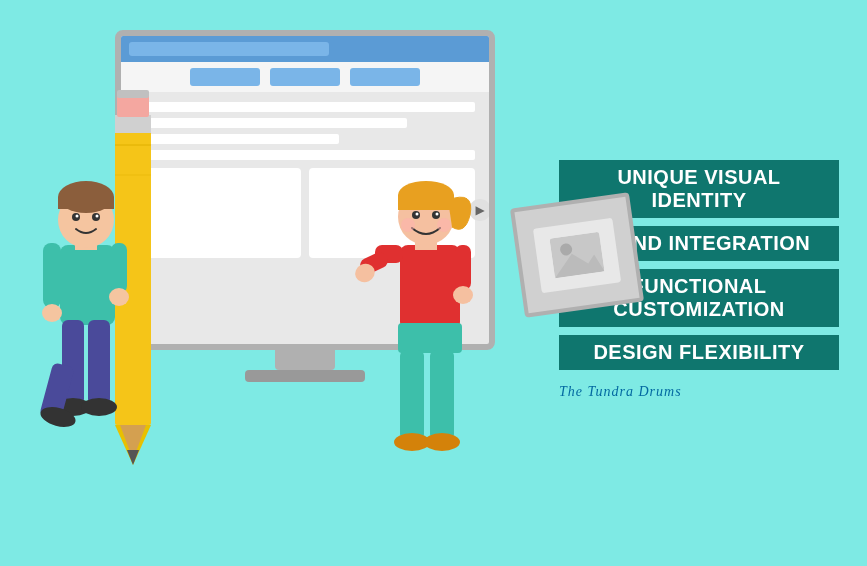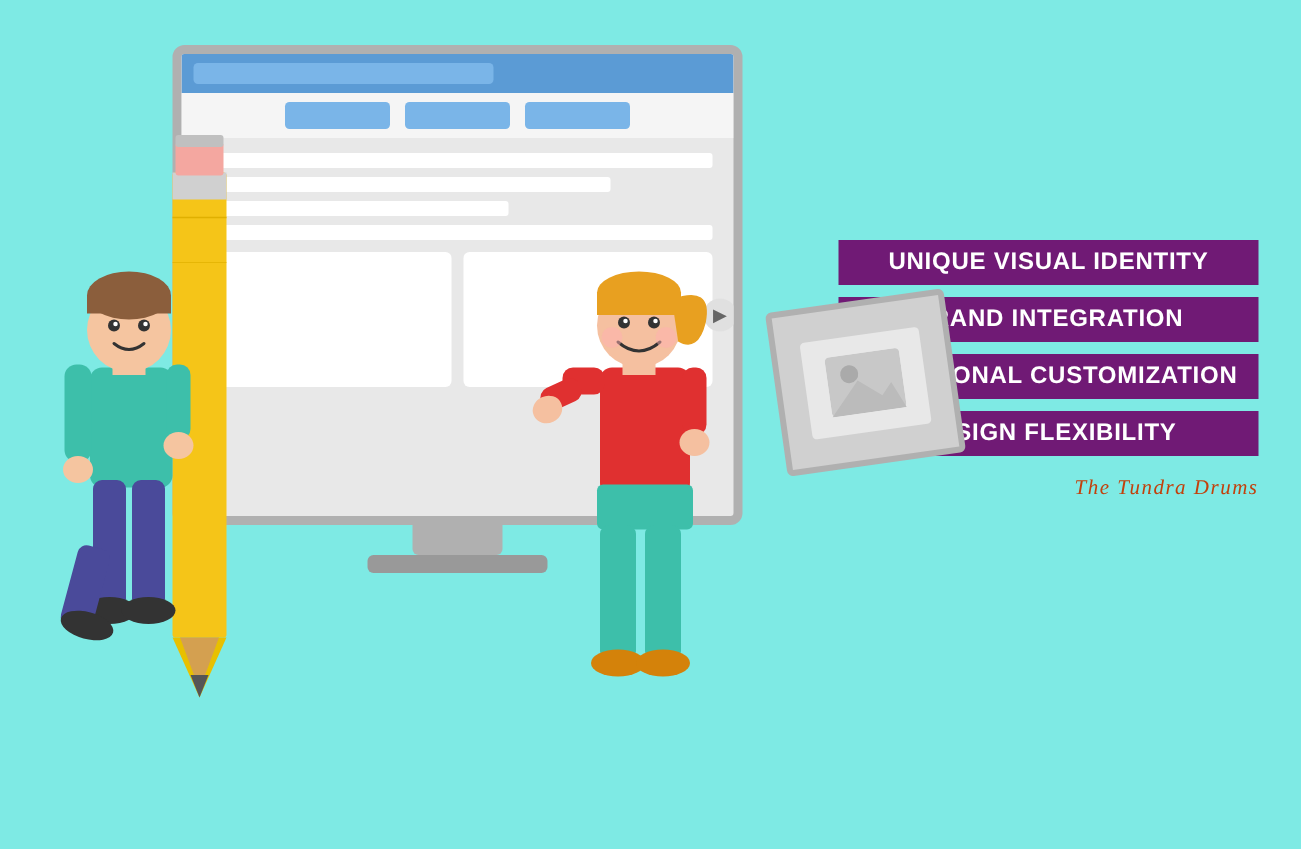--- a/index.html
+++ b/index.html
@@ -184,36 +184,36 @@
       position: absolute;
       right: 28px;
       top: 160px;
       width: 280px;
       display: flex;
       flex-direction: column;
       gap: 8px;
     }
 
     .text-item {
-      background: #701a75;
+      background: #0f766e;
       color: #ffffff;
       font-weight: 900;
-      font-size: 16px;
+      font-size: 20px;
       letter-spacing: 0.5px;
       padding: 6px 14px;
       text-align: center;
       text-transform: uppercase;
       font-family: Arial Black, Arial, sans-serif;
     }
 
     .brand-name {
-      text-align: right;
+      text-align: left;
       margin-top: 6px;
       font-size: 14px;
-      color: #c2410c;
+      color: #0369a1;
       font-style: italic;
       font-family: Georgia, serif;
       letter-spacing: 1px;
     }
 
     
   </style>
 </head>
 <body>
 

